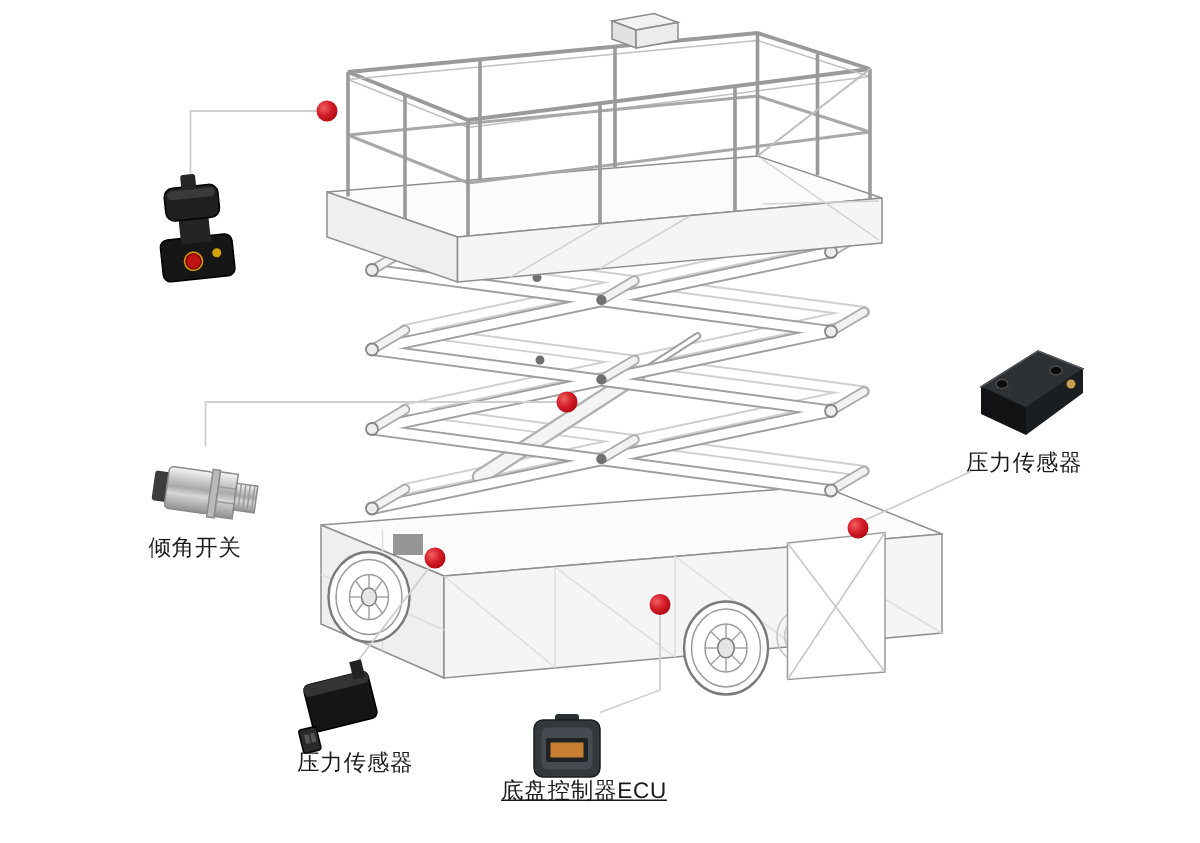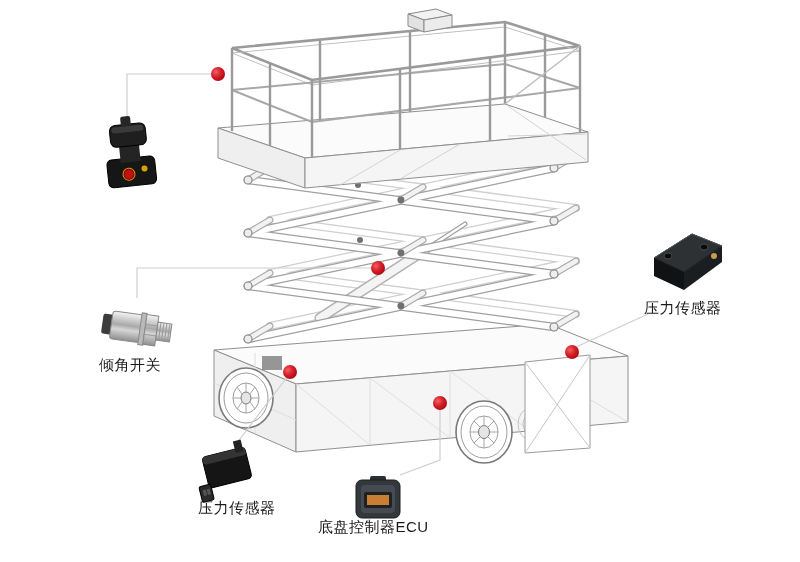--- a/index.html
+++ b/index.html
@@ -289,16 +289,16 @@
     <polygon points="684,272 722,246 722,262 684,290" fill="#1b1e20"></polygon>
     <polyline points="654,258 692,234 722,246" fill="none" stroke="#55595e"></polyline>
     <ellipse cx="668" cy="256" rx="4" ry="3" fill="#0a0a0a" stroke="#4a4a4a"></ellipse>
     <ellipse cx="704" cy="247" rx="4" ry="3" fill="#0a0a0a" stroke="#4a4a4a"></ellipse>
     <circle cx="714" cy="256" r="3" fill="#c69c4e"></circle>
   </g>
 </svg>
 
 <div class="label" style="left:99px;top:356px;">倾角开关</div>
 <div class="label" style="left:198px;top:499px;">压力传感器</div>
-<div class="label" style="left:318px;top:518px;">底盘控制器ECU</div>
+<div class="label" style="left:334px;top:518px;text-decoration:underline;">底盘控制器ECU</div>
 <div class="label" style="left:644px;top:299px;">压力传感器</div>
 
 </div>
 
 </body></html>

